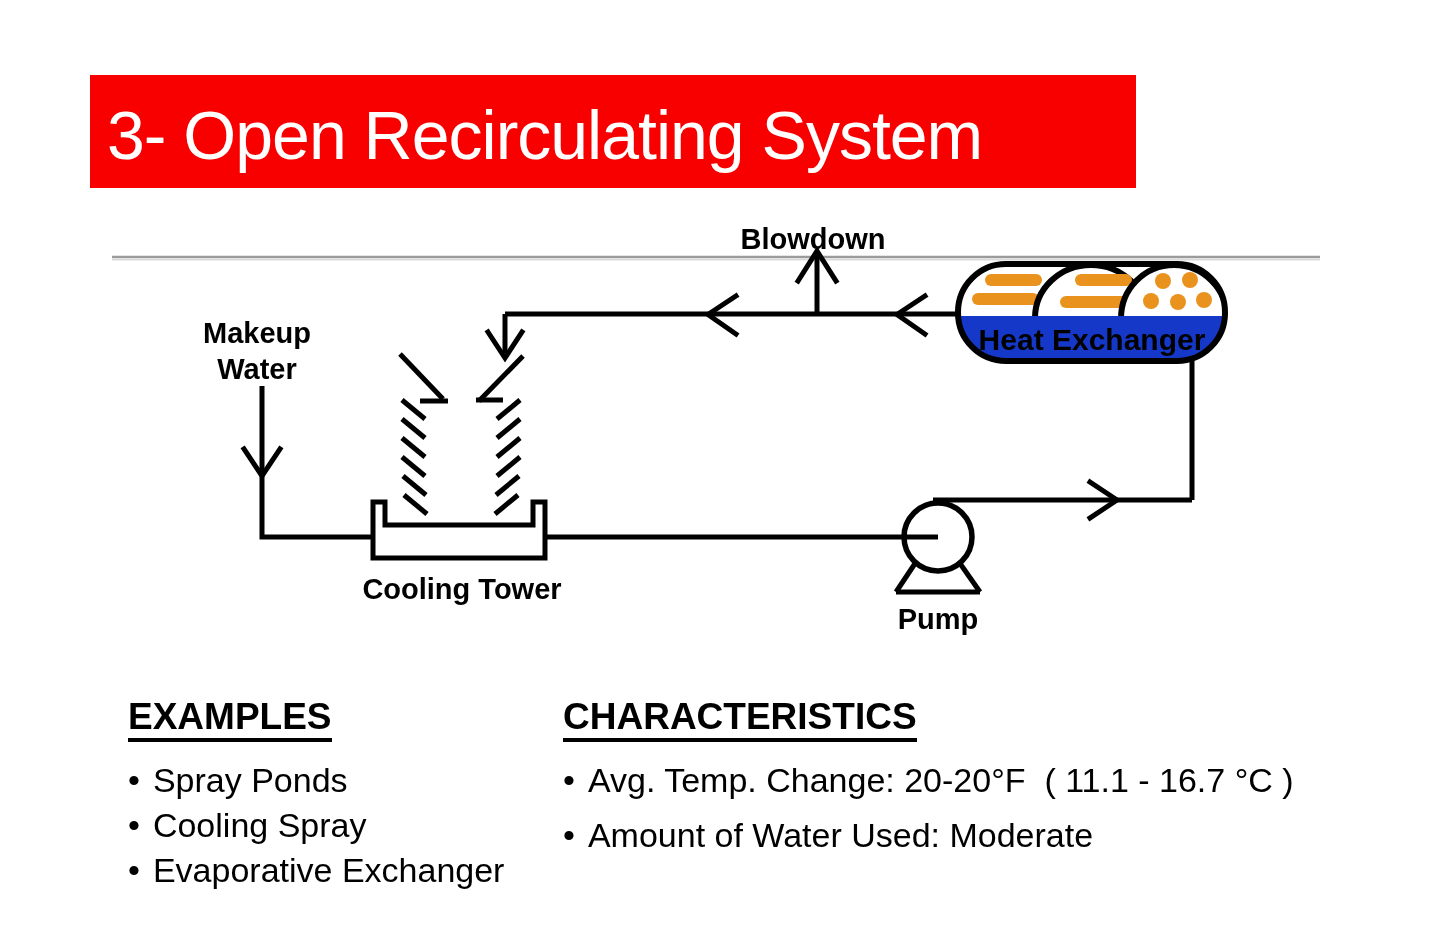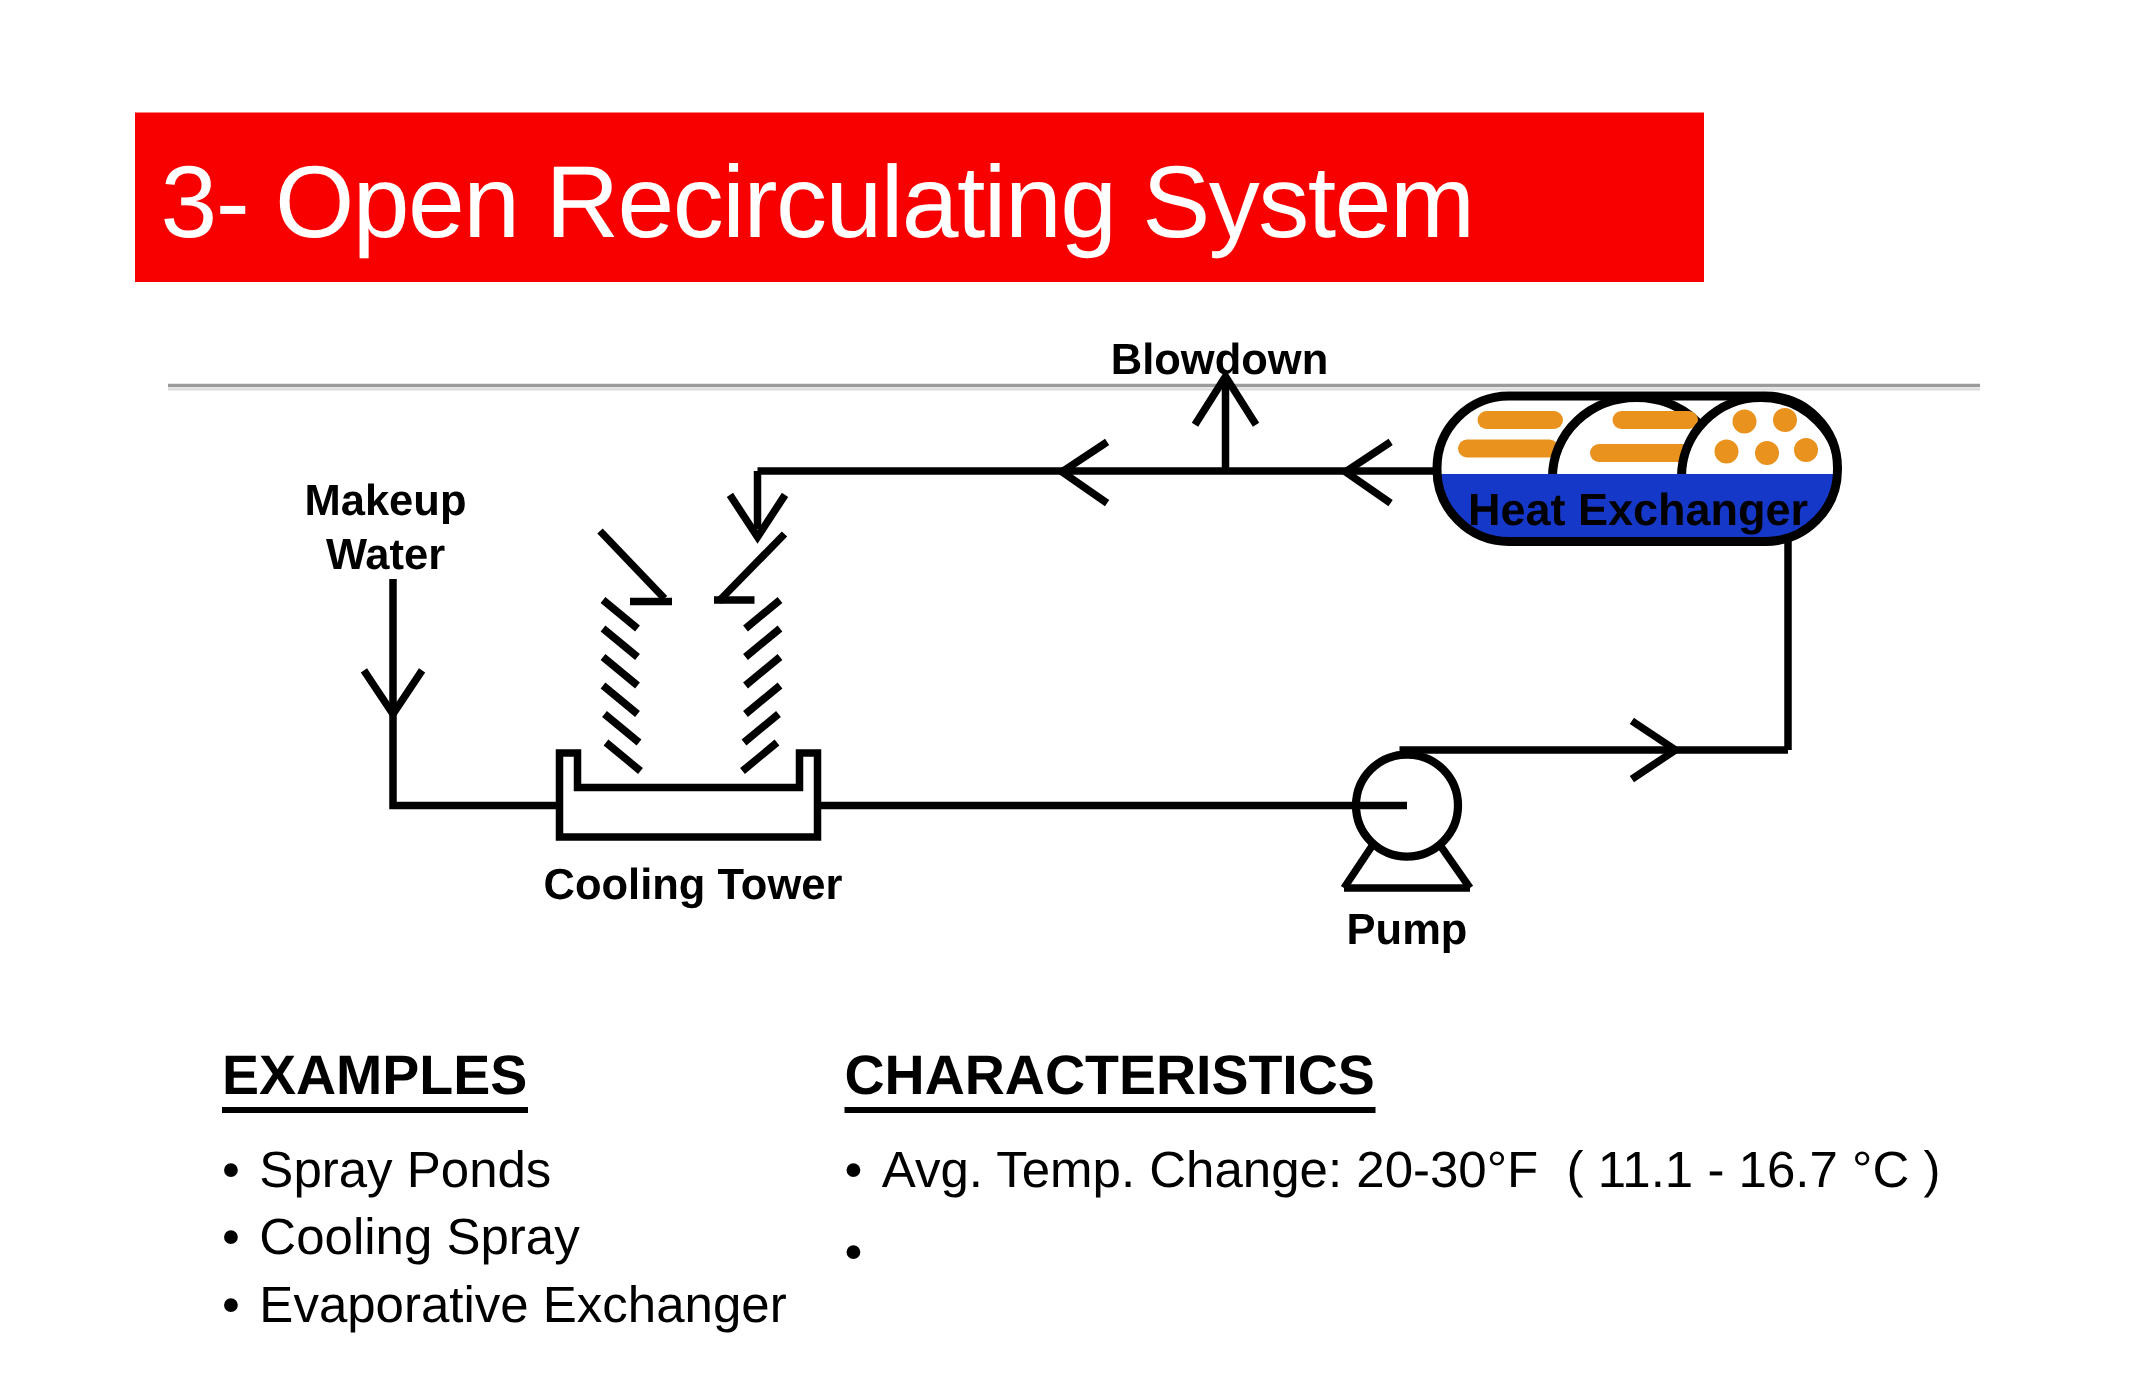--- a/index.html
+++ b/index.html
@@ -29,21 +29,21 @@
   svg.diagram{position:absolute;left:0;top:0;}
   svg text{font-family:"Liberation Sans", sans-serif;font-weight:bold;fill:#000;}
   svg .orange{fill:var(--orange);}
   svg .blue-fill{fill:var(--blue);}
   svg .pipe{stroke:#000;stroke-width:5;fill:none;}
   svg .pipe-sq{stroke:#000;stroke-width:5;fill:none;stroke-linecap:square;}
   svg .hatch{stroke:#000;stroke-width:5;fill:none;}
 
   
   .text-col{position:absolute;top:697px;}
-  .examples{left:148px;}
+  .examples{left:128px;}
   .characteristics{left:563px;}
   .text-col h2{
     margin:0;font-size:37px;font-weight:bold;display:inline-block;
     border-bottom:4px solid #000;padding-bottom:1px;line-height:1.08;
   }
   .text-col ul{list-style:none;margin:16px 0 0 0;padding:0;font-size:34px;}
   .examples li{line-height:45px;display:flex;}
   .characteristics li{line-height:45px;margin-bottom:10px;display:flex;}
   .bullet{margin-right:13px;}
   .item-text{white-space:pre-wrap;}
@@ -179,21 +179,22 @@
         <span class="item-text">Evaporative Exchanger</span>
       </li>
     </ul>
   </section>
 
   <section class="text-col characteristics">
     <h2>CHARACTERISTICS</h2>
     <ul>
       <li>
         <span class="bullet">•</span>
-        <span class="item-text">Avg. Temp. Change: 20-30°F  ( 11.1 - 16.7 °C )</span>
-      </li>
-      <li>
-        <span class="bullet">•</span>
+        <span class="item-text">Avg. Temp. Change: 20-20°F  ( 11.1 - 16.7 °C )</span>
+      </li>
+      <li>
+        <span class="bullet">•</span>
+        <span class="item-text">Amount of Water Used: Moderate</span>
       </li>
     </ul>
   </section>
 
 </div>
 
 </body></html>

